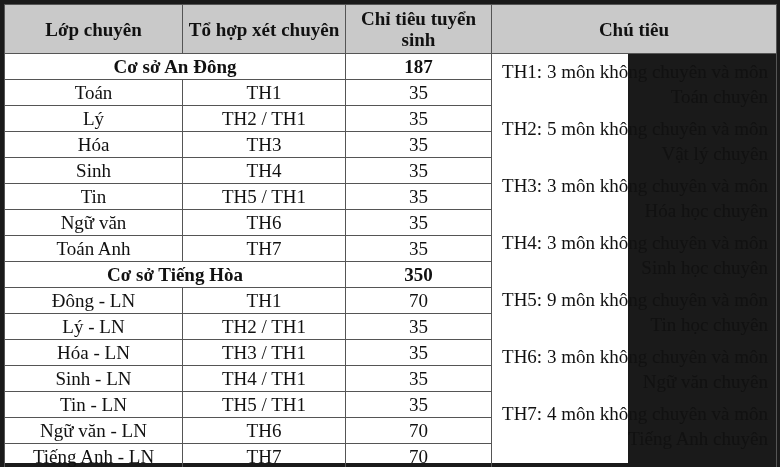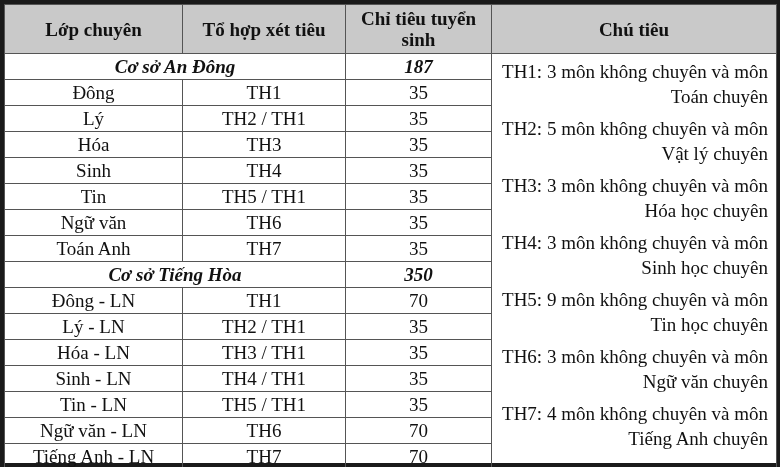--- a/index.html
+++ b/index.html
@@ -1,69 +1,69 @@
 <!DOCTYPE html>
 <html><head>
 <meta charset="utf-8">
 <style>
   html, body { margin: 0; padding: 0; background: #1a1a1a; }
   body { width: 780px; height: 467px; overflow: hidden; position: relative; }
   .frame {
-    position: absolute; left: 4px; top: 4px; width: 772px; height: 459px;
+    position: absolute; left: 4px; top: 4px; width: 624px; height: 459px;
     background: #ffffff; box-sizing: border-box;
   }
   table {
     border-collapse: collapse; width: 100%; height: 100%;
     font-family: "Liberation Serif", serif; color: #111;
     font-size: 19px; table-layout: fixed;
   }
   td, th {
     border: 1px solid #555; padding: 0 4px; text-align: center;
     vertical-align: middle; line-height: 22px;
   }
   th { background: #c9c9c9; font-weight: bold; height: 48px; line-height: 21px; }
   tr.row td { height: 25px; }
-  .bold { font-weight: bold; font-style: italic; }
+  .bold { font-weight: bold; }
   td.notes { text-align: left; vertical-align: top; padding: 5px 8px 0 10px; }
   .note { margin: 0 0 7px 0; line-height: 25px; text-align: right; }
 </style>
 </head>
 <body>
 
 <div class="frame">
 <table>
   <colgroup>
     <col style="width:178px">
         <col style="width:163px">
         <col style="width:146px">
         <col style="width:285px">
   </colgroup>
   <tbody>
         <tr>
     <th>Lớp chuyên</th>
-    <th>Tổ hợp xét tiêu</th>
+    <th>Tổ hợp xét chuyên</th>
     <th>Chỉ tiêu tuyển sinh</th>
     <th>Chú tiêu</th>
   </tr>
 
   <tr class="row">
     <td colspan="2" class="bold">Cơ sở An Đông</td>
     <td class="bold">187</td>
     <td rowspan="16" class="notes">
       <div class="note">TH1: 3 môn không chuyên và môn Toán chuyên</div>
       <div class="note">TH2: 5 môn không chuyên và môn Vật lý chuyên</div>
       <div class="note">TH3: 3 môn không chuyên và môn Hóa học chuyên</div>
       <div class="note">TH4: 3 môn không chuyên và môn Sinh học chuyên</div>
       <div class="note">TH5: 9 môn không chuyên và môn Tin học chuyên</div>
       <div class="note">TH6: 3 môn không chuyên và môn Ngữ văn chuyên</div>
       <div class="note">TH7: 4 môn không chuyên và môn Tiếng Anh chuyên</div>
     </td>
   </tr>
   <tr class="row">
-          <td>Đông</td>
+          <td>Toán</td>
           <td>TH1</td>
           <td>35</td>
         </tr>
   <tr class="row">
           <td>Lý</td>
           <td>TH2 / TH1</td>
           <td>35</td>
         </tr>
   <tr class="row">
           <td>Hóa</td>

